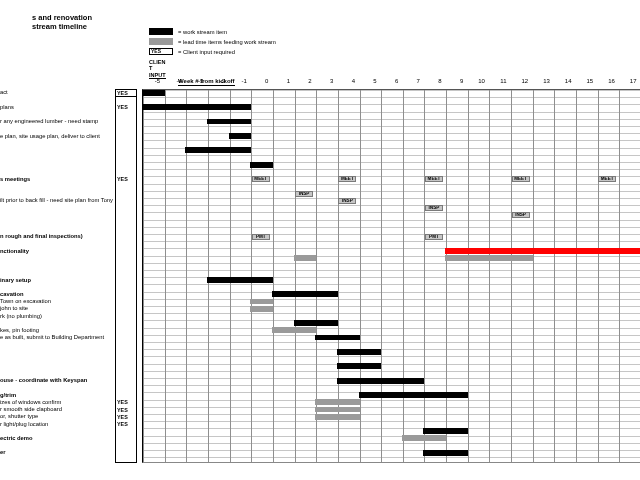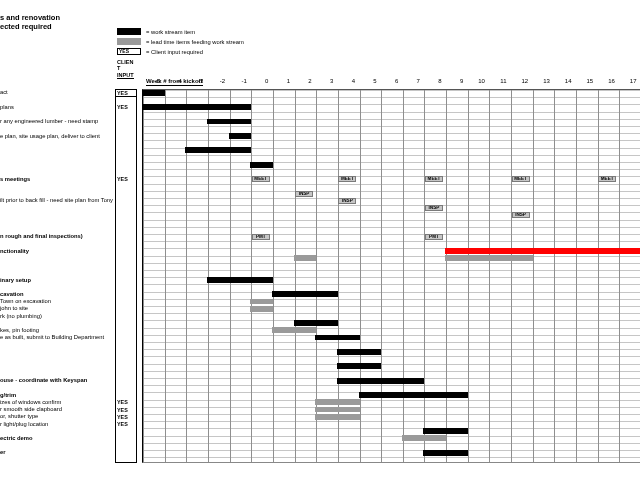--- a/index.html
+++ b/index.html
@@ -1,18 +1,18 @@
 <!DOCTYPE html>
 <html><head>
 <meta charset="utf-8">
 <style>
   html,body{margin:0;padding:0;background:#fff;}
   #page{position:relative;width:640px;height:480px;background:#fff;overflow:hidden;
         font-family:"Liberation Sans",sans-serif;color:#000;}
-  .abs{position:absolute;}
+  .abs{position:absolute;margin-left:32px;}
   .title-line{font-size:7.5px;font-weight:bold;white-space:nowrap;}
   .legend-swatch{width:24px;height:7px;}
   .sw-work{background:#000;}
   .sw-lead{background:#9a9a9a;}
   .sw-yes{background:#fff;border:1px solid #000;box-sizing:border-box;font-size:5px;font-weight:bold;
           line-height:5px;padding-left:1px;}
   .legend-label{font-size:5.8px;white-space:nowrap;}
   .ci-line{font-size:5.5px;font-weight:bold;line-height:6.4px;}
   .ci-underline{display:inline-block;border-bottom:1px solid #000;}
   .week-axis-label{font-size:6px;font-weight:bold;border-bottom:1px solid #000;padding-bottom:0.5px;
@@ -37,21 +37,21 @@
   .marker{position:absolute;width:18px;height:6px;background:#c6c6c6;border:1px solid #7a7a7a;
           box-sizing:border-box;font-size:4.6px;font-weight:bold;text-align:center;line-height:4.6px;
           overflow:hidden;}
 </style>
 </head>
 <body>
 
 <div id="page">
 
   <div class="abs title-line" style="left:0;top:13px;">s and renovation</div>
-  <div class="abs title-line" style="left:0;top:22px;">ected required</div>
+  <div class="abs title-line" style="left:0;top:22px;">stream timeline</div>
 
   <div class="abs legend-swatch sw-work" style="left:117px;top:28px;"></div>
   <div class="abs legend-label" style="left:146px;top:28.5px;">= work stream item</div>
 
   <div class="abs legend-swatch sw-lead" style="left:117px;top:38px;"></div>
   <div class="abs legend-label" style="left:146px;top:38.5px;">= lead time items feeding work stream</div>
 
   <div class="abs legend-swatch sw-yes" style="left:117px;top:48px;">YES</div>
   <div class="abs legend-label" style="left:146px;top:48.5px;">= Client input required</div>
 

